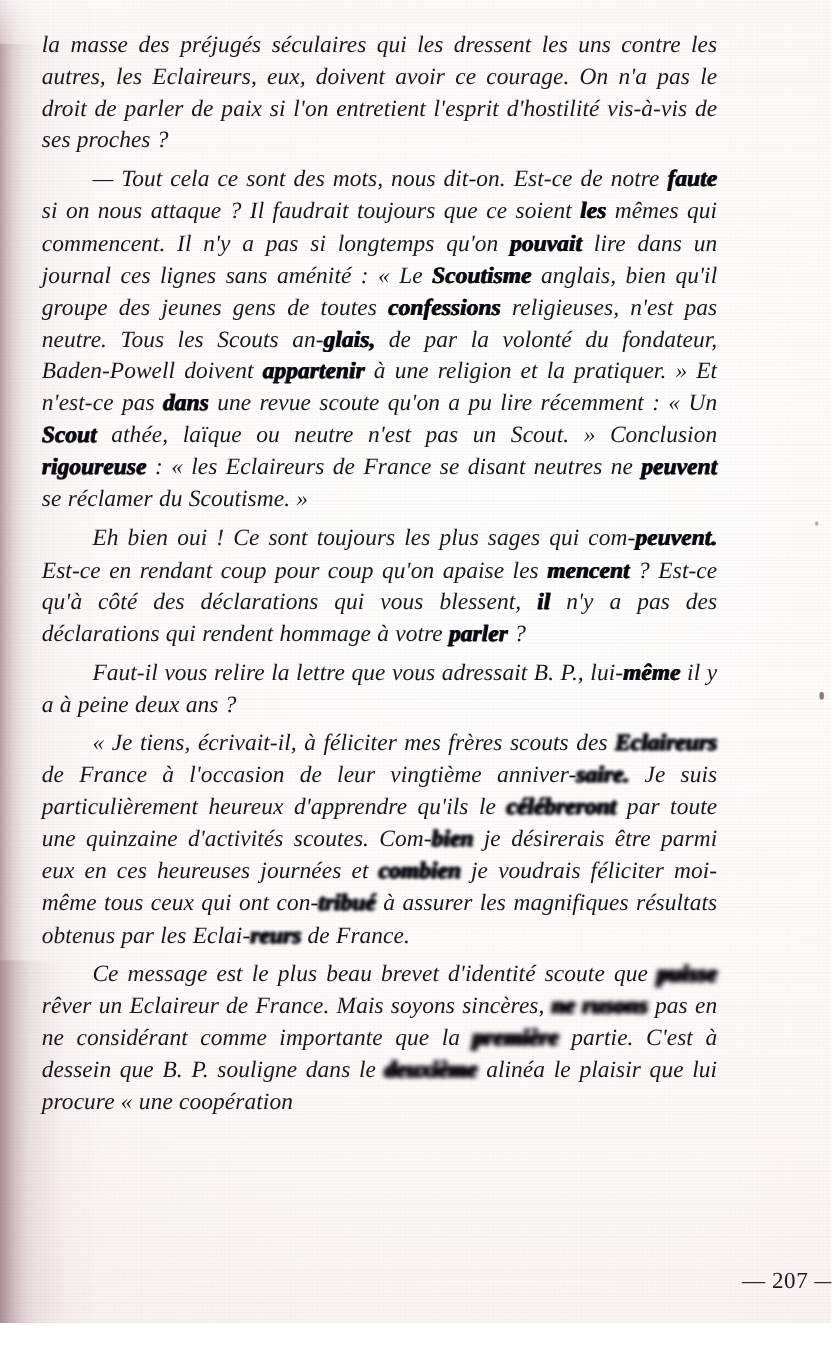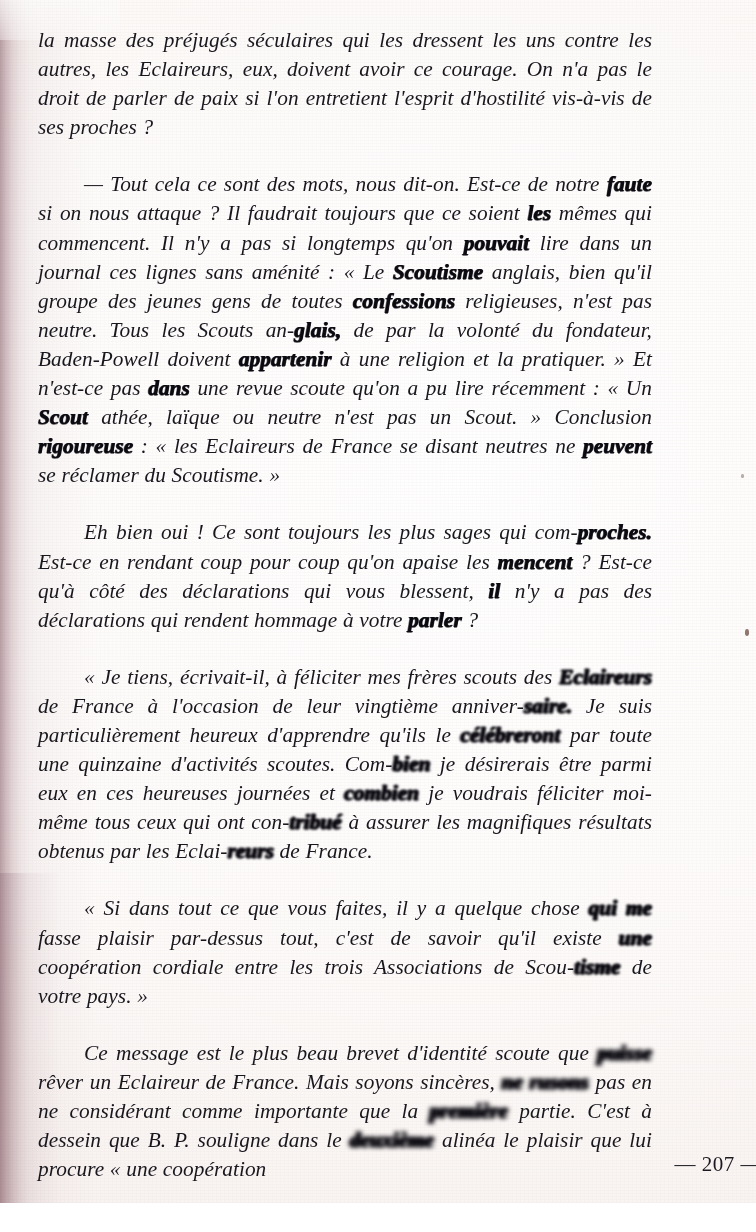--- a/index.html
+++ b/index.html
@@ -82,21 +82,21 @@
     font-style: italic;
     font-size: 21.3px;
     line-height: 29.1px;
     text-align: justify;
     text-justify: inter-word;
     color: #17161d;
     letter-spacing: 0.05px;
     word-spacing: 0.3px;
   }
   p.para.indent { text-indent: 46px; }
-  p.para.gap    { margin-top: 28px; }
+  p.para.gap    { margin-top: 6px; }
 
   
   .smudge {
     color: #0a0910;
     font-weight: bold;
     text-shadow:
        0.6px 0 0 rgba(10,9,16,0.85),
       -0.6px 0 0 rgba(10,9,16,0.65),
        0 0.5px 0 rgba(10,9,16,0.55);
     filter: blur(0.35px);
@@ -159,26 +159,26 @@
   <div id="gutter-shadow"></div>
   <div id="gutter-bottom"></div>
   <div id="corner-light"></div>
 
   <div id="text-block">
 
     <p class="para">la masse des préjugés séculaires qui les dressent les uns contre les autres, les Eclaireurs, eux, doivent avoir ce courage. On n'a pas le droit de parler de paix si l'on entretient l'esprit d'hostilité vis-à-vis de ses proches ?</p>
 
     <p class="para indent gap">— Tout cela ce sont des mots, nous dit-on. Est-ce de notre <span class="smudge">faute</span> si on nous attaque ? Il faudrait toujours que ce soient <span class="smudge">les</span> mêmes qui commencent. Il n'y a pas si longtemps qu'on <span class="smudge">pouvait</span> lire dans un journal ces lignes sans aménité : « Le <span class="smudge">Scoutisme</span> anglais, bien qu'il groupe des jeunes gens de toutes <span class="smudge">confessions</span> religieuses, n'est pas neutre. Tous les Scouts an-<span class="smudge">glais,</span> de par la volonté du fondateur, Baden-Powell doivent <span class="smudge">appartenir</span> à une religion et la pratiquer. » Et n'est-ce pas <span class="smudge">dans</span> une revue scoute qu'on a pu lire récemment : « Un <span class="smudge">Scout</span> athée, laïque ou neutre n'est pas un Scout. » Conclusion <span class="smudge">rigoureuse</span> : « les Eclaireurs de France se disant neutres ne <span class="smudge">peuvent</span> se réclamer du Scoutisme. »</p>
 
-    <p class="para indent gap">Eh bien oui ! Ce sont toujours les plus sages qui com-<span class="smudge">proches.</span> Est-ce en rendant coup pour coup qu'on apaise les <span class="smudge">mencent</span> ? Est-ce qu'à côté des déclarations qui vous blessent, <span class="smudge">il</span> n'y a pas des déclarations qui rendent hommage à votre <span class="smudge">parler</span> ?</p>
+    <p class="para indent gap">Eh bien oui ! Ce sont toujours les plus sages qui com-<span class="smudge">peuvent.</span> Est-ce en rendant coup pour coup qu'on apaise les <span class="smudge">mencent</span> ? Est-ce qu'à côté des déclarations qui vous blessent, <span class="smudge">il</span> n'y a pas des déclarations qui rendent hommage à votre <span class="smudge">parler</span> ?</p>
 
+    <p class="para indent gap">Faut-il vous relire la lettre que vous adressait B. P., lui-<span class="smudge">même</span> il y a à peine deux ans ?</p>
 
     <p class="para indent gap">« Je tiens, écrivait-il, à féliciter mes frères scouts des <span class="smudge heavy">Eclaireurs</span> de France à l'occasion de leur vingtième anniver-<span class="smudge heavy">saire.</span> Je suis particulièrement heureux d'apprendre qu'ils le <span class="smudge heavy">célébreront</span> par toute une quinzaine d'activités scoutes. Com-<span class="smudge heavy">bien</span> je désirerais être parmi eux en ces heureuses journées et <span class="smudge heavy">combien</span> je voudrais féliciter moi-même tous ceux qui ont con-<span class="smudge heavy">tribué</span> à assurer les magnifiques résultats obtenus par les Eclai-<span class="smudge heavy">reurs</span> de France.</p>
 
-    <p class="para indent gap">« Si dans tout ce que vous faites, il y a quelque chose <span class="smudge heavy">qui me</span> fasse plaisir par-dessus tout, c'est de savoir qu'il existe <span class="smudge heavy">une</span> coopération cordiale entre les trois Associations de Scou-<span class="smudge heavy">tisme</span> de votre pays. »</p>
 
     <p class="para indent gap">Ce message est le plus beau brevet d'identité scoute que <span class="smudge xheavy">puisse</span> rêver un Eclaireur de France. Mais soyons sincères, <span class="smudge xheavy">ne rusons</span> pas en ne considérant comme importante que la <span class="smudge xheavy">première</span> partie. C'est à dessein que B. P. souligne dans le <span class="smudge xheavy">deuxième</span> alinéa le plaisir que lui procure « une coopération</p>
 
   </div>
 
   <div id="page-number">— 207 —</div>
 
   <div class="speck" style="left:745px; top:629px; width:4px; height:7px;"></div>
   <div class="speck" style="left:741px; top:474px; width:3px; height:4px; opacity:.45;"></div>
   <div class="speck" style="left:120px; top:1219px; width:3px; height:3px; opacity:.35;"></div>

